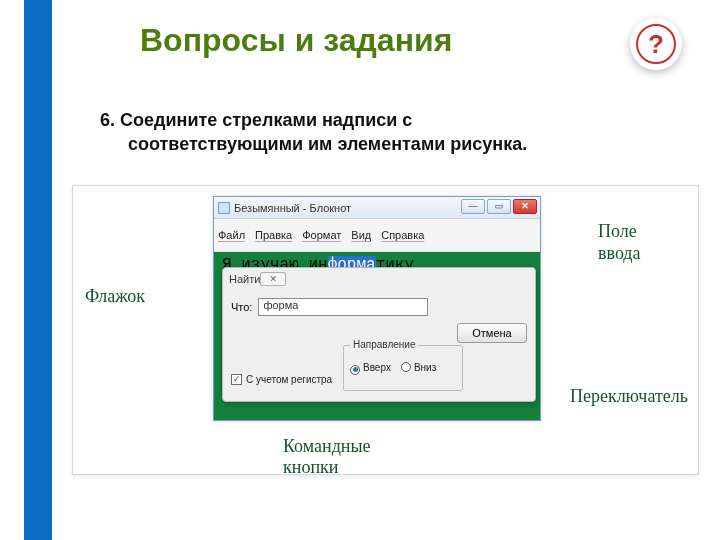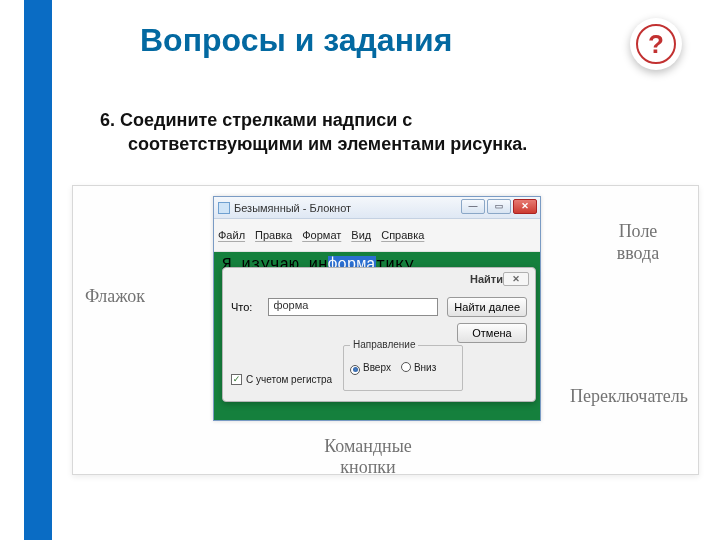--- a/index.html
+++ b/index.html
@@ -16,21 +16,21 @@
     position: absolute;
     left: 24px; top: 0;
     width: 28px; height: 540px;
     background: #0a6cc4;
   }
   .title {
     position: absolute;
     left: 140px; top: 22px;
     font-size: 32px;
     font-weight: 700;
-    color: #0369a1;
+    color: #4d7c0f;
   }
   .q-badge {
     position: absolute;
     right: 38px; top: 18px;
     width: 52px; height: 52px;
     border-radius: 50%;
     background: #fff;
     box-shadow: 0 3px 8px rgba(0,0,0,0.25);
     display: flex; align-items: center; justify-content: center;
   }
@@ -61,22 +61,21 @@
     width: 627px; height: 290px;
     background: #fefefe;
     border: 1px solid #d8d8d8;
     box-shadow: 0 2px 6px rgba(0,0,0,0.08);
   }
 
   .label {
     position: absolute;
     font-family: "Times New Roman", serif;
     font-size: 18px;
-    color: #737373;
-    text-align: center;
+    color: #14532d;
   }
   .lbl-flag   { left: 12px;  top: 100px; }
   .lbl-input  { right: 20px; top: 35px;  width: 80px; line-height: 1.2; }
   .lbl-switch { right: 10px; top: 200px; }
   .lbl-cmd    { left: 210px; top: 250px; width: 170px; line-height: 1.15; }
 
   
   .win {
     position: absolute;
     left: 140px; top: 10px;
@@ -144,34 +143,33 @@
     position: absolute;
     left: 8px; top: 70px;
     width: 314px; height: 135px;
     background: #efefef;
     border: 1px solid #b6b6b6;
     border-radius: 4px;
     box-shadow: 0 2px 6px rgba(0,0,0,0.25);
   }
   .dlg-tb {
     height: 22px;
-    display: flex; align-items: center; justify-content: flex-end;
+    display: flex; align-items: center; justify-content: flex-start;
     padding: 0 6px;
     color: #3a3a3a;
-    font-weight: bold;
   }
   .dlg-x {
     width: 26px; height: 14px;
     border: 1px solid #b0b0b0;
     border-radius: 2px;
     background: #f6f6f6;
     font-size: 9px; line-height: 12px; text-align: center; color: #666;
   }
   .dlg-body { position: relative; height: calc(100% - 22px); }
-  .dlg-row1 { position: absolute; left: 8px; top: 8px; display: flex; align-items: center; gap: 16px; }
+  .dlg-row1 { position: absolute; left: 8px; top: 8px; display: flex; align-items: center; gap: 6px; }
   .tinput {
     width: 170px; height: 18px;
     border: 1px solid #8c8c8c;
     background: #fff;
     padding: 0 4px;
     font-size: 11px; color: #333;
   }
   .btn {
     height: 20px; min-width: 70px;
     border: 1px solid #9a9a9a;
@@ -283,21 +281,20 @@
     <div class="dlg">
       <div class="dlg-tb">
         <span>Найти</span>
         <div class="dlg-x">✕</div>
       </div>
       <div class="dlg-body">
         <div class="dlg-row1">
           <span>Что:</span>
           <div class="tinput">форма</div>
         </div>
-        <div class="btn btn-findnext">Найти далее</div>
         <div class="btn btn-cancel">Отмена</div>
 
         <div class="grp">
           <div class="grp-title">Направление</div>
           <div class="radio-row">
             <span>
               <span class="radio checked"></span><span>Вверх</span>
             </span>
             <span>
               <span class="radio"></span><span>Вниз</span>

